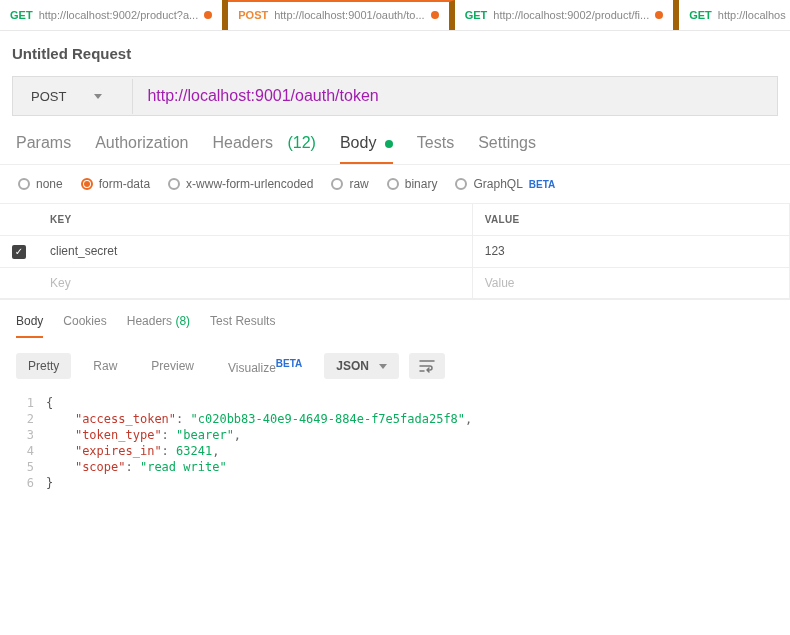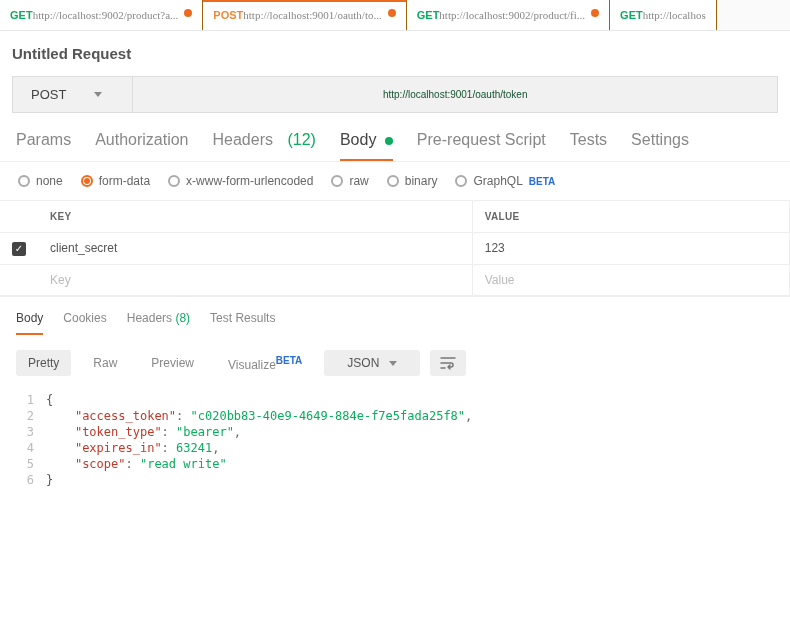--- a/index.html
+++ b/index.html
@@ -1,36 +1,36 @@
 <!DOCTYPE html>
 <html><head>
   <meta charset="utf-8">
   <style>
     * { box-sizing: border-box; margin: 0; padding: 0; }
     body { font-family: -apple-system, BlinkMacSystemFont, "Segoe UI", Arial, sans-serif; font-size: 12px; color: #666; background: #fff; }
     
     
     .tabs { display: flex; border-bottom: 1px solid #e8e8e8; background: #fafafa; }
-    .tab { display: flex; padding: 9px 10px; border-right: 1px solid #a16207; cursor: pointer; white-space: nowrap; background: #fff; }
+    .tab { display: flex; align-items: center; padding: 9px 10px; border-right: 6px solid #a16207; cursor: pointer; white-space: nowrap; background: #fff; }
     .tab.active { border-top: 2px solid #ed6b21; padding-top: 7px; }
     .tab-method { font-weight: 600; font-size: 11px; }
     .tab-method.get { color: #0cab60; }
     .tab-method.post { color: #ed8936; }
-    .tab-url { color: #888; margin-left: 0; font-size: 11px; font-family: Liberation Serif, serif; }
+    .tab-url { color: #888; margin-left: 6px; font-size: 11px; }
     .tab-dot { width: 8px; height: 8px; border-radius: 50%; background: #ed6b21; margin-left: 6px; display: inline-block; }
     
     
     .req-title { padding: 14px 12px; font-size: 15px; font-weight: 600; color: #555; }
     
     
     .urlbar-wrap { padding: 0 12px; }
     .urlbar { display: flex; align-items: center; background: #f1f1f1; border: 1px solid #ddd; }
     .method-select { padding: 10px 30px 10px 18px; border-right: 1px solid #ddd; color: #444; font-size: 13px; display: flex; align-items: center; gap: 28px; cursor: pointer; }
     .caret { width: 0; height: 0; border-left: 4px solid transparent; border-right: 4px solid transparent; border-top: 5px solid #888; }
-    .url-input { flex: 1; padding: 10px 14px; border: none; background: transparent; font-size: 10px; color: #14532d; outline: none; text-align: center; }
+    .url-input { flex: 1; padding: 10px 14px; border: none; background: transparent; font-size: 16px; color: #a21caf; outline: none; }
     
     
     .subtabs { display: flex; gap: 24px; padding: 18px 16px 0; border-bottom: 1px solid #eee; }
     .subtab { padding-bottom: 10px; font-size: 16px; color: #888; cursor: pointer; }
     .subtab.active { color: #444; border-bottom: 2px solid #ed6b21; }
     .subtab .count { color: #0cab60; margin-left: 10px; }
     .subtab .dot { width: 8px; height: 8px; border-radius: 50%; background: #0cab60; display: inline-block; margin-left: 4px; vertical-align: middle; }
     
     
     .bodytypes { display: flex; gap: 18px; padding: 12px 18px; border-bottom: 1px solid #eee; align-items: center; }
@@ -54,21 +54,21 @@
     
     .resp-tabs { display: flex; gap: 20px; padding: 14px 16px 0; border-top: 1px solid #eee; }
     .resp-tab { padding-bottom: 8px; font-size: 12px; color: #888; cursor: pointer; }
     .resp-tab.active { color: #444; border-bottom: 2px solid #ed6b21; }
     .resp-tab .count { color: #0cab60; }
     
     
     .resp-toolbar { display: flex; gap: 10px; padding: 14px 16px; align-items: center; }
     .resp-btn { padding: 6px 12px; font-size: 12px; color: #888; cursor: pointer; border-radius: 3px; }
     .resp-btn.active { background: #eee; color: #555; }
-    .type-select { background: #eee; padding: 6px 23px; border-radius: 3px; font-size: 12px; color: #555; display: flex; align-items: center; gap: 10px; cursor: pointer; }
+    .type-select { background: #eee; padding: 6px 12px; border-radius: 3px; font-size: 12px; color: #555; display: flex; align-items: center; gap: 10px; cursor: pointer; font-weight: bold; }
     .wrap-icon { padding: 6px 10px; background: #eee; border-radius: 3px; cursor: pointer; }
     .wrap-icon svg { display: block; }
     
     
     .json-view { display: flex; padding: 0 16px 16px; font-family: Consolas, Monaco, monospace; font-size: 12px; }
     .gutter { width: 30px; color: #bbb; text-align: right; padding-right: 12px; line-height: 16px; user-select: none; }
     .code { line-height: 16px; }
     .code .key { color: #c0392b; }
     .code .str { color: #0aac5e; }
     .code .num { color: #0aac5e; }
@@ -115,21 +115,20 @@
   <div class="subtab">Params</div>
   <div class="subtab">Authorization</div>
   <div class="subtab">
     <span>Headers</span>
     <span class="count">(12)</span>
   </div>
   <div class="subtab active">
     <span>Body</span>
     <span class="dot"></span>
   </div>
-  <div class="subtab">Pre-request Script</div>
   <div class="subtab">Tests</div>
   <div class="subtab">Settings</div>
 </div>
 
 <div class="bodytypes">
   <div class="radio-opt">
     <span class="radio"></span>
     <span>none</span>
   </div>
   <div class="radio-opt">

